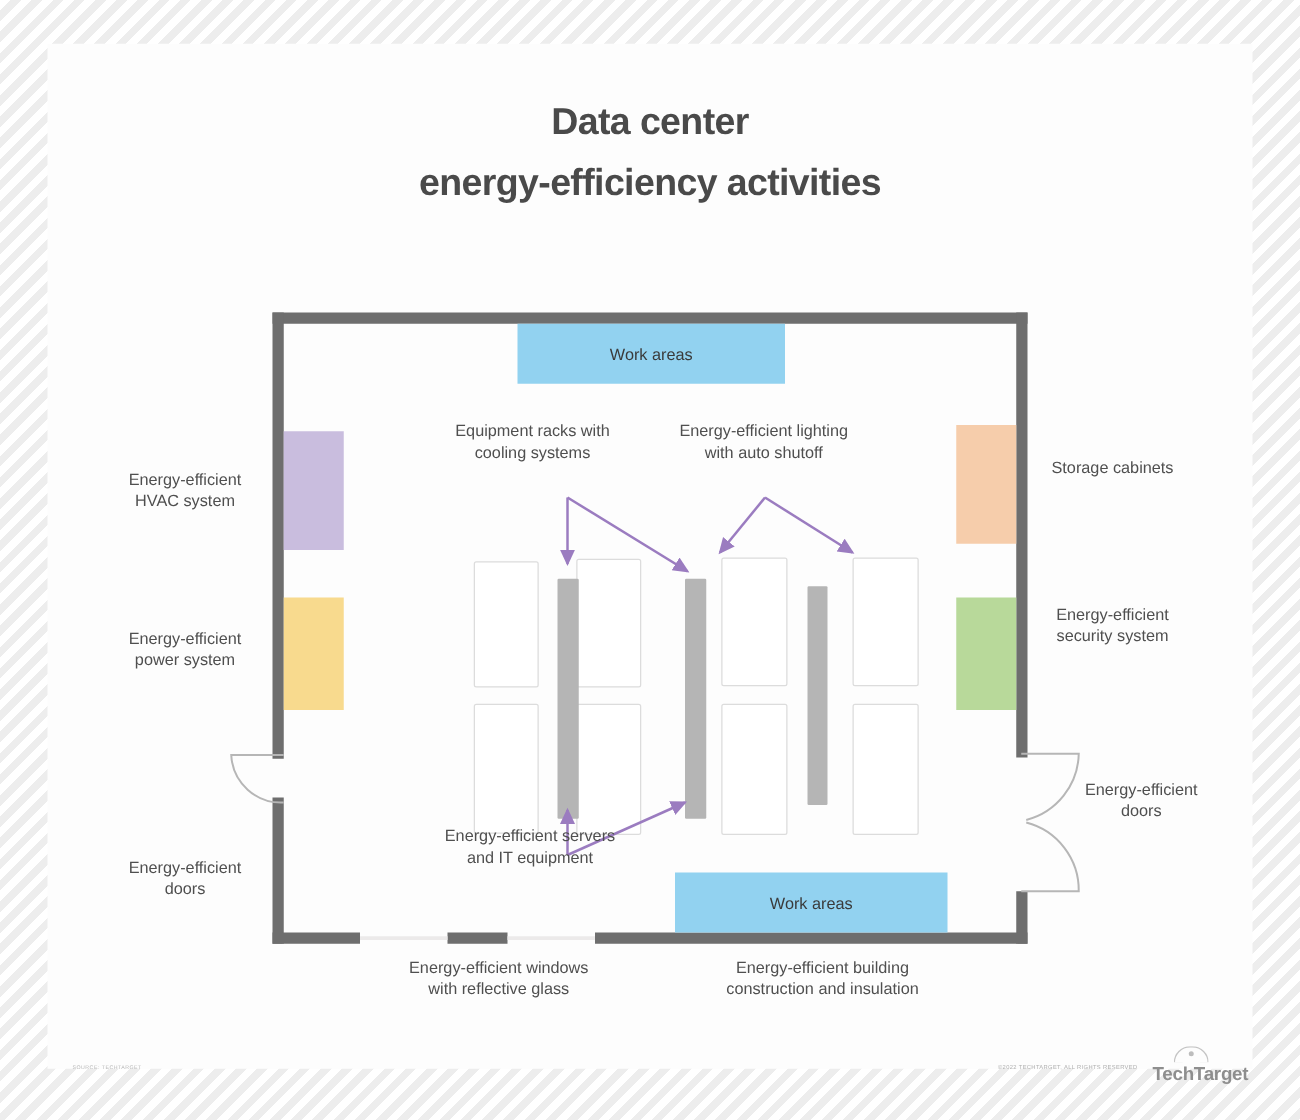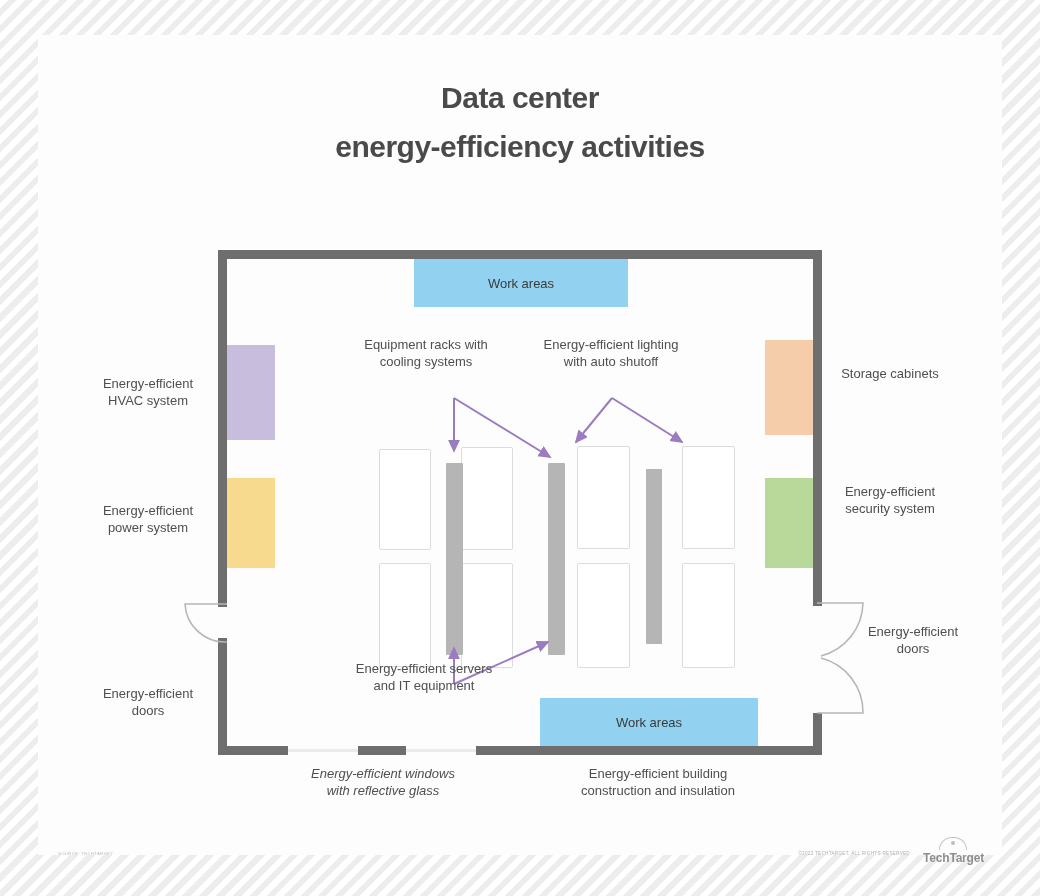--- a/index.html
+++ b/index.html
@@ -60,21 +60,21 @@
   
   .door{position:absolute;}
   .door svg{display:block;overflow:visible;}
   
   .lbl{position:absolute;font-size:13px;line-height:17px;color:#4f4f4f;text-align:center;}
   .arrows{position:absolute;left:0;top:0;width:604px;height:505px;pointer-events:none;}
   
   .foot-left{position:absolute;left:20px;top:816px;font-size:4.2px;color:#b9b9b9;letter-spacing:.4px;}
   .foot-right{position:absolute;right:92px;top:816px;font-size:4.6px;color:#b0b0b0;letter-spacing:.3px;}
   .tt-logo{position:absolute;right:18px;top:802px;width:62px;text-align:center;}
-  .tt-name{font-size:12px;font-weight:bold;color:#8e8e8e;letter-spacing:-0.2px;text-align:right;}
+  .tt-name{font-size:15px;font-weight:bold;color:#8e8e8e;letter-spacing:-0.2px;text-align:right;}
   .tt-mark{width:26px;height:12px;margin:0 auto 1px;border:1.4px solid #c4c4c4;
            border-bottom:none;border-radius:13px 13px 0 0;position:relative;}
   .tt-mark:after{content:"";position:absolute;left:50%;top:3px;margin-left:-2px;
            width:4px;height:4px;border-radius:50%;background:#bdbdbd;}
 </style>
 </head>
 <body>
 
 <div class="card">
 
@@ -198,21 +198,21 @@
   <div class="lbl" style="left:288px;top:301px;width:200px;">
     <div>Equipment racks with</div>
     <div>cooling systems</div>
   </div>
 
   <div class="lbl" style="left:276px;top:625px;width:220px;">
     <div>Energy-efficient servers</div>
     <div>and IT equipment</div>
   </div>
 
-  <div class="lbl" style="left:230px;top:730px;width:230px;font-style:italic;">
+  <div class="lbl" style="left:246px;top:730px;width:230px;">
     <div>Energy-efficient windows</div>
     <div>with reflective glass</div>
   </div>
 
   <div class="lbl" style="left:490px;top:730px;width:260px;">
     <div>Energy-efficient building</div>
     <div>construction and insulation</div>
   </div>
 
   <div class="foot-left">SOURCE: TECHTARGET</div>

